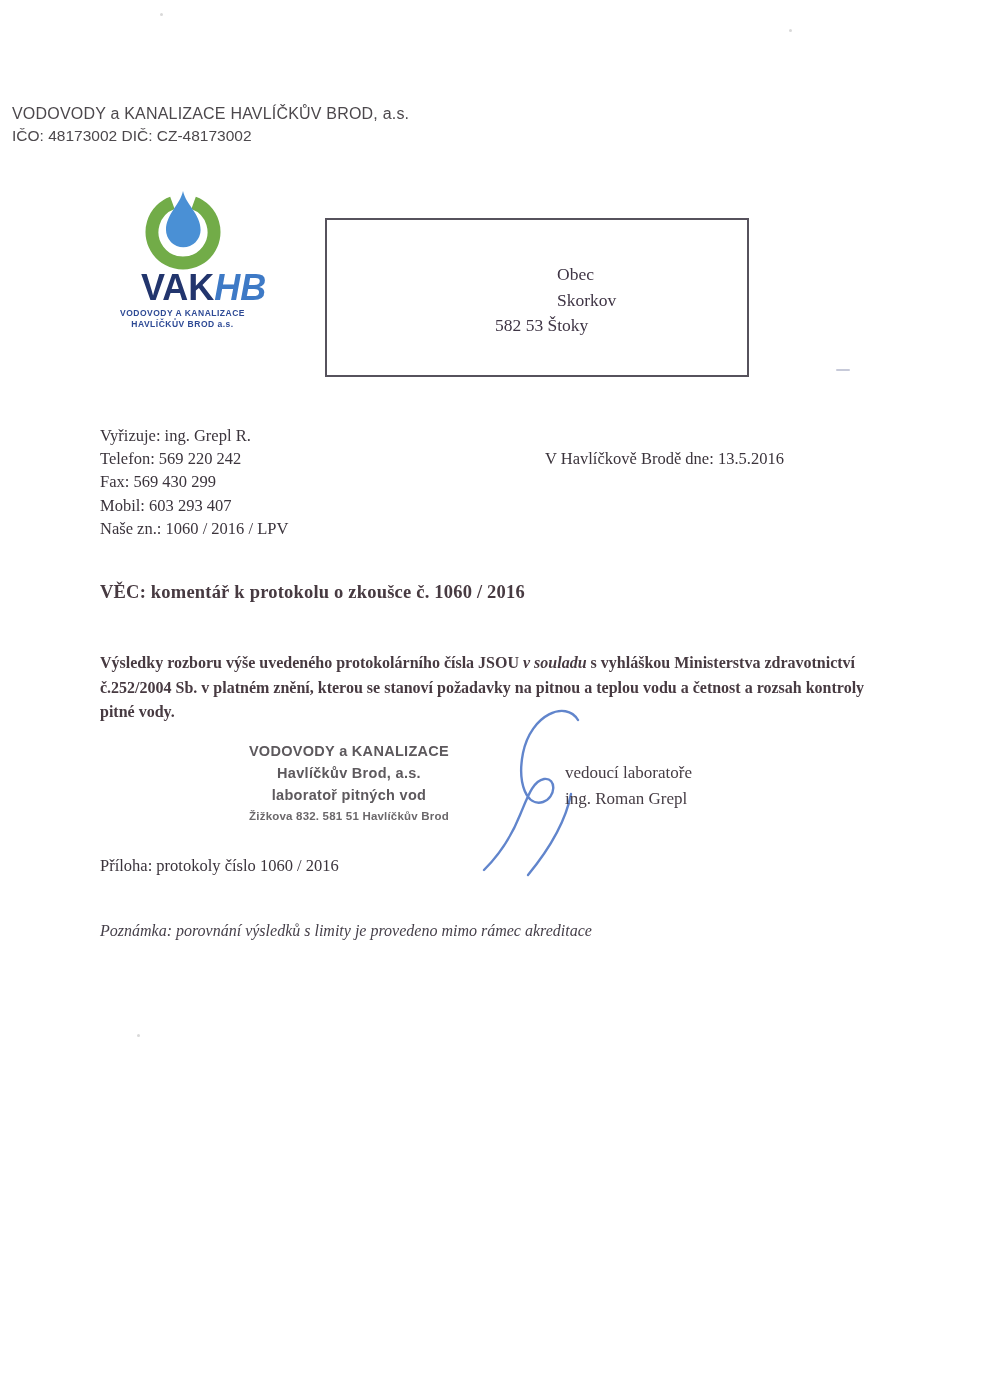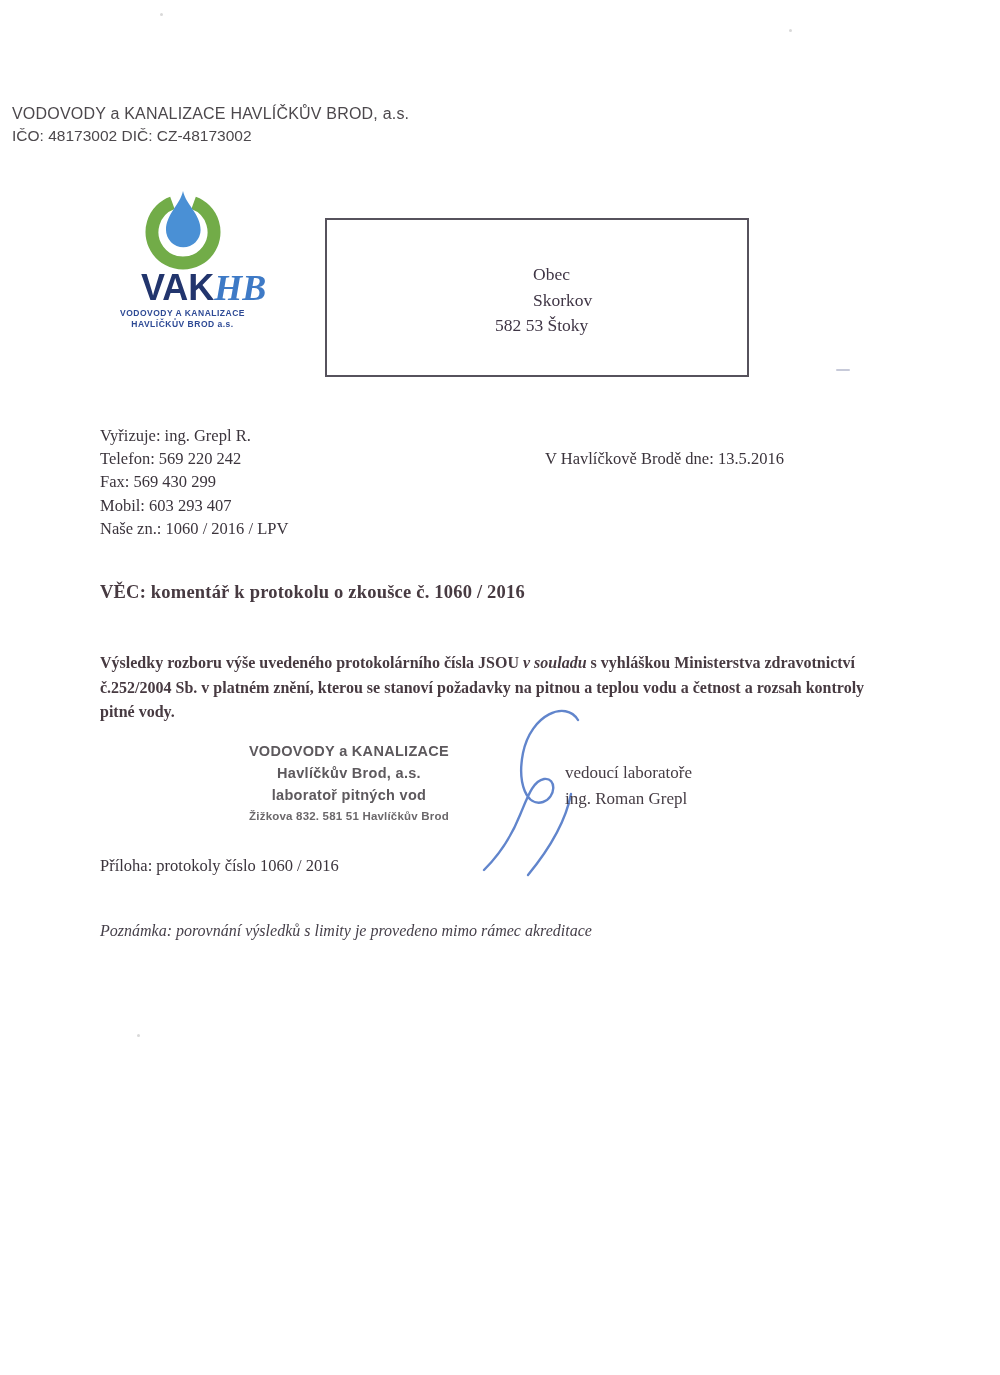--- a/index.html
+++ b/index.html
@@ -13,30 +13,30 @@
   .hdr-l2{font-size:14px;line-height:21px;}
   .hdr-l3{font-size:15.5px;line-height:21px;}
   .hdr-l4{font-size:15.5px;line-height:21px;}
 
   
   .logo{position:absolute;left:100px;top:186px;width:165px;text-align:center;}
   .logo-ring{display:block;margin:0 auto;}
   .wordmark{font-family:"Liberation Sans",sans-serif;font-weight:bold;
             font-size:36px;line-height:36px;letter-spacing:0;}
   .wm-vak{color:#22356d;margin-left:41px;}
-  .wm-hb{color:#3e7ac6;font-style:italic;font-family:Liberation Serif, serif;}
+  .wm-hb{color:#3e7ac6;font-style:italic;}
   .logo-sub{font-family:"Liberation Sans",sans-serif;font-weight:bold;
             font-size:8.5px;line-height:11px;color:#2e4a95;letter-spacing:.5px;margin-top:2px;}
 
   
   .addr-box{position:absolute;left:325px;top:218px;width:420px;height:155px;
             border:2px solid #56525c;}
   .addr-text{position:absolute;left:168px;top:42px;font-size:17.5px;
              line-height:25.5px;color:#3f3545;}
-  .addr-ind{margin-left:38px;}
+  .addr-ind{margin-left:62px;}
   .scan-dash{position:absolute;left:836px;top:369px;width:14px;height:2px;
              background:#8f95b4;opacity:.5;border-radius:1px;}
   .speck{position:absolute;background:#d9d9d9;border-radius:50%;}
 
   
   .contact{position:absolute;left:100px;top:424px;font-size:16.5px;
            line-height:23.2px;color:#3b343c;}
   .email-link{color:#31417e;text-decoration:underline;cursor:pointer;}
   .date-line{position:absolute;left:545px;top:449px;font-size:16.5px;color:#3b343c;}
 

